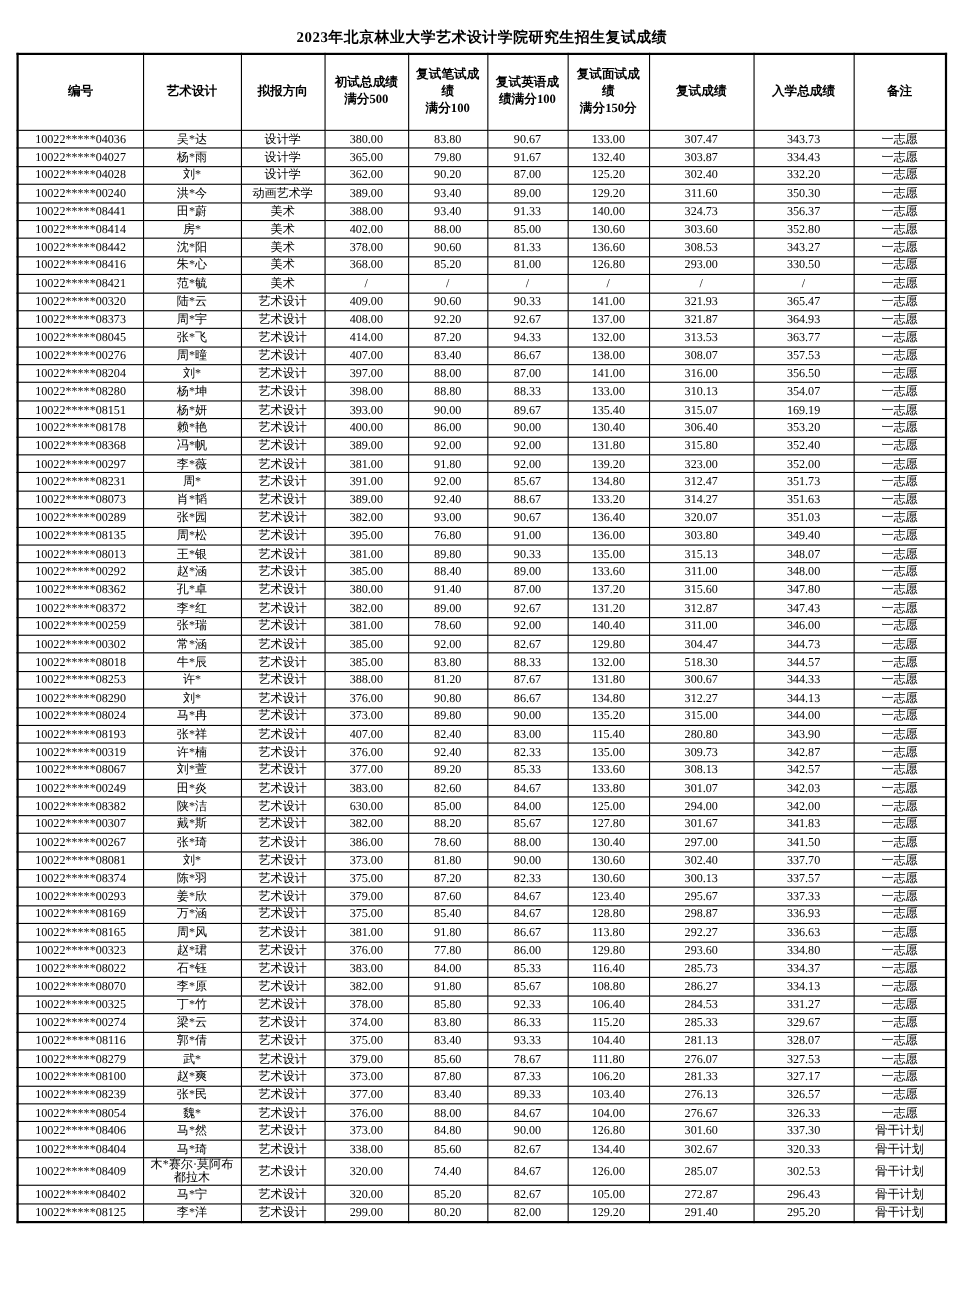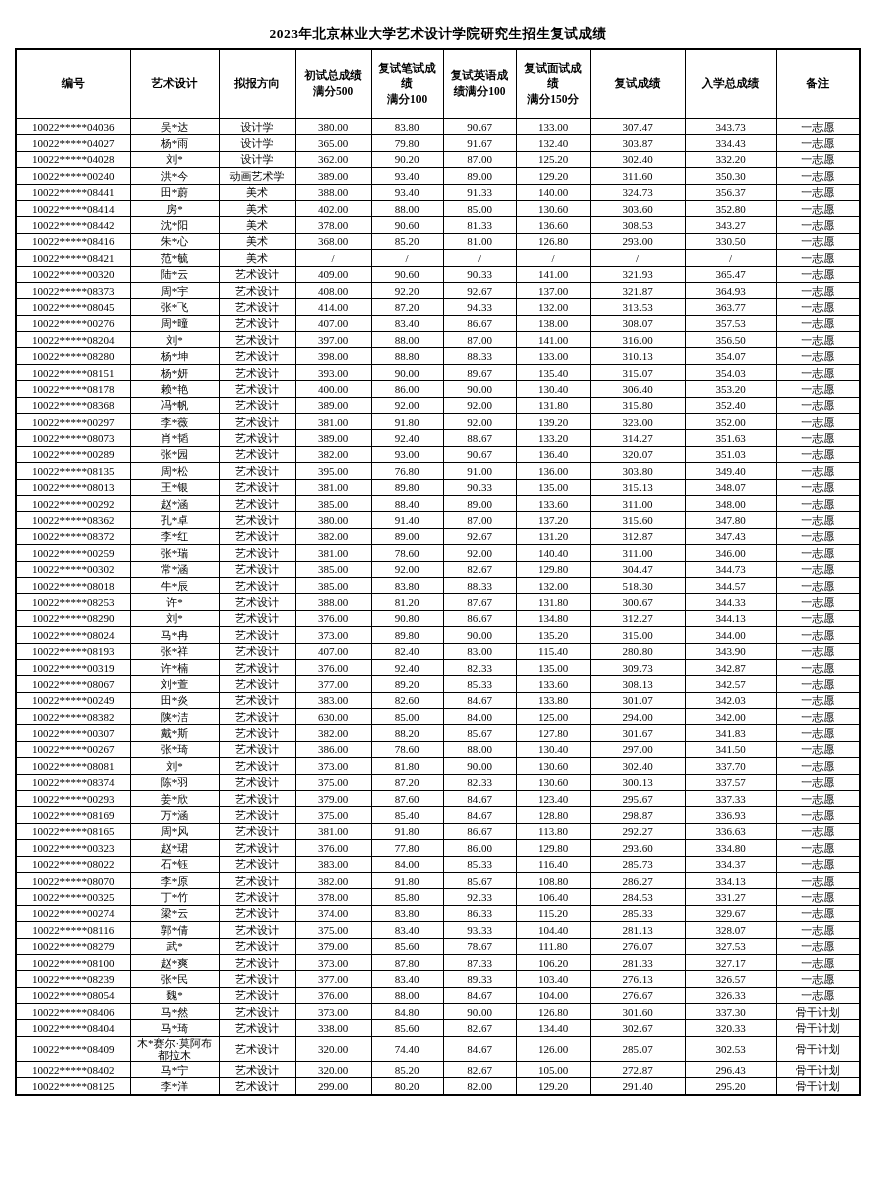--- a/index.html
+++ b/index.html
@@ -277,21 +277,21 @@
         </tr>
         <tr>
           <td>10022*****08151</td>
           <td>杨*妍</td>
           <td>艺术设计</td>
           <td class="num">393.00</td>
           <td class="num">90.00</td>
           <td class="num">89.67</td>
           <td class="num">135.40</td>
           <td class="num">315.07</td>
-          <td class="num">354.03</td>
+          <td class="num">169.19</td>
           <td>一志愿</td>
         </tr>
         <tr>
           <td>10022*****08178</td>
           <td>赖*艳</td>
           <td>艺术设计</td>
           <td class="num">400.00</td>
           <td class="num">86.00</td>
           <td class="num">90.00</td>
           <td class="num">130.40</td>
@@ -314,20 +314,32 @@
         <tr>
           <td>10022*****00297</td>
           <td>李*薇</td>
           <td>艺术设计</td>
           <td class="num">381.00</td>
           <td class="num">91.80</td>
           <td class="num">92.00</td>
           <td class="num">139.20</td>
           <td class="num">323.00</td>
           <td class="num">352.00</td>
+          <td>一志愿</td>
+        </tr>
+        <tr>
+          <td>10022*****08231</td>
+          <td>周*</td>
+          <td>艺术设计</td>
+          <td class="num">391.00</td>
+          <td class="num">92.00</td>
+          <td class="num">85.67</td>
+          <td class="num">134.80</td>
+          <td class="num">312.47</td>
+          <td class="num">351.73</td>
           <td>一志愿</td>
         </tr>
         <tr>
           <td>10022*****08073</td>
           <td>肖*韬</td>
           <td>艺术设计</td>
           <td class="num">389.00</td>
           <td class="num">92.40</td>
           <td class="num">88.67</td>
           <td class="num">133.20</td>

